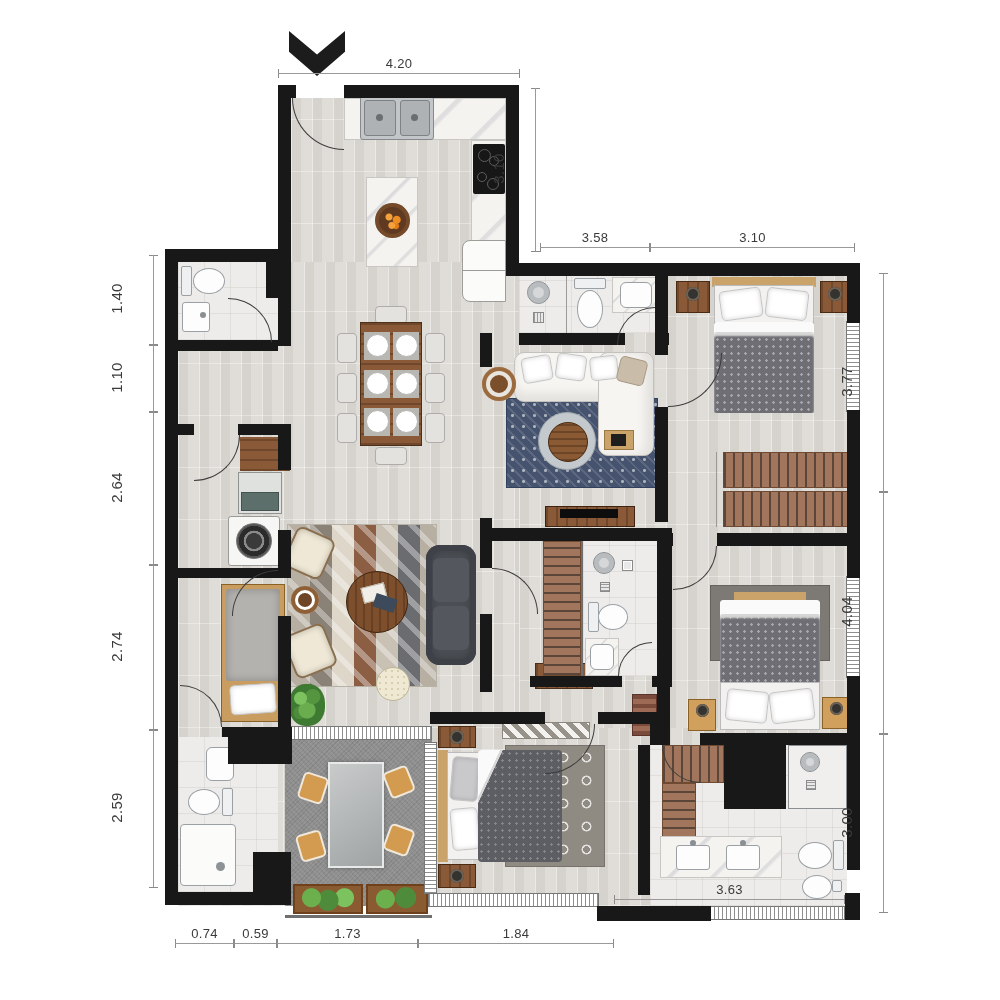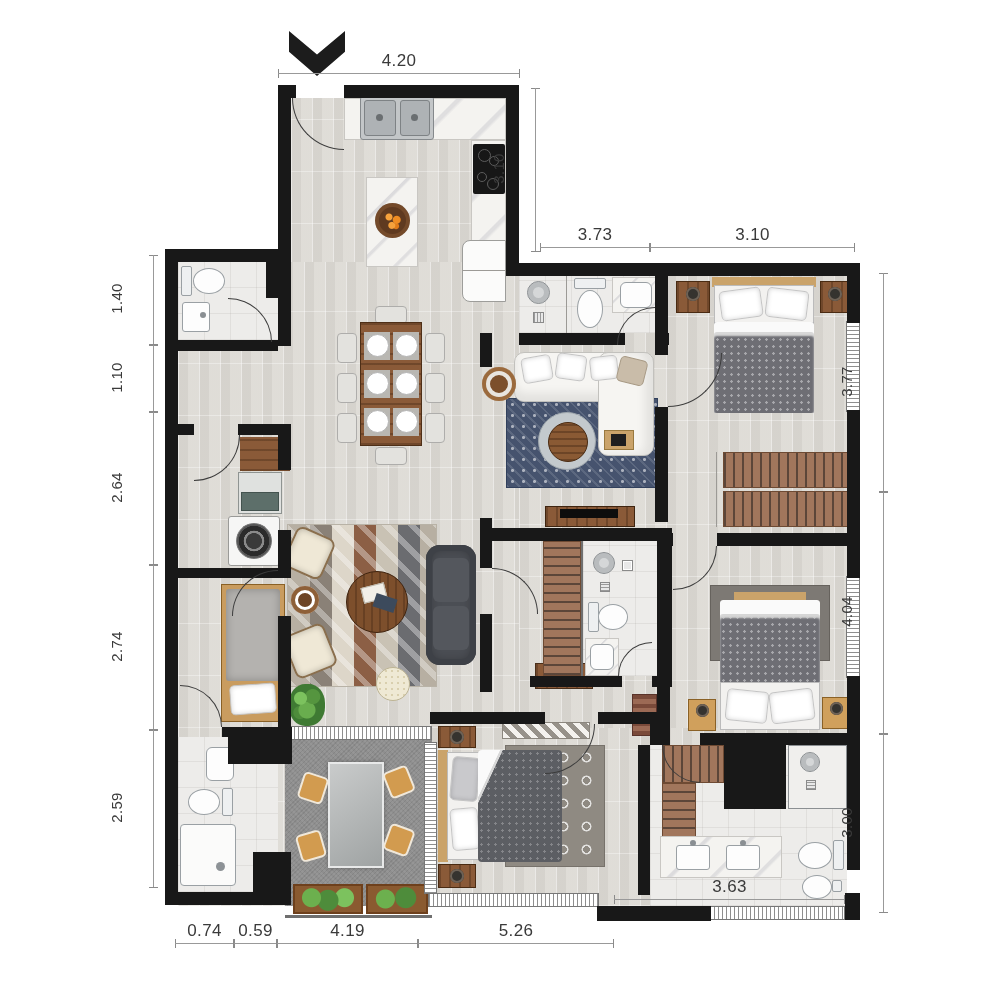--- a/index.html
+++ b/index.html
@@ -32,21 +32,21 @@
 .sink{position:absolute;background:#fdfdfd;border:1px solid #9aa0a4;border-radius:6px}
 .dot{position:absolute;border-radius:50%}
 .pillow{position:absolute;background:#fff;border:1px solid #c4c4c4;border-radius:5px;box-shadow:inset 0 0 5px rgba(0,0,0,.18)}
 .duvet-dots{background:radial-gradient(rgba(255,255,255,.4) 1px,transparent 1.5px) 0 0/7px 7px,#6e6e74}
 .chair{position:absolute;background:#e3e2de;border:1px solid #aeadab;border-radius:4px}
 .lamp{position:absolute;background:#35332f;border-radius:50%;box-shadow:inset 0 0 0 2px #6e6256}
 .dim-h{position:absolute;height:16px}
 .dim-h .ln{position:absolute;left:0;right:0;bottom:4px;height:1px;background:#999}
 .dim-h:before,.dim-h:after{content:"";position:absolute;bottom:0;width:1px;height:9px;background:#8a8a8a}
 .dim-h:before{left:0}.dim-h:after{right:0}
-.dim-h .lbl{position:absolute;left:50%;transform:translateX(-50%);bottom:7px;font-size:17px;color:#3a3a3a;letter-spacing:.3px;white-space:nowrap}
+.dim-h .lbl{position:absolute;left:50%;transform:translateX(-50%);bottom:7px;font-size:13px;color:#3a3a3a;letter-spacing:.3px;white-space:nowrap}
 .dim-v{position:absolute;width:16px}
 .dim-v .ln{position:absolute;top:0;bottom:0;right:4px;width:1px;background:#999}
 .dim-v:before,.dim-v:after{content:"";position:absolute;right:0;height:1px;width:9px;background:#8a8a8a}
 .dim-v:before{top:0}.dim-v:after{bottom:0}
 .dim-v .lbl{position:absolute;top:50%;right:6px;width:44px;text-align:center;margin-top:-10px;transform:rotate(-90deg) translateY(-14px);font-size:15px;color:#3a3a3a;letter-spacing:.3px;white-space:nowrap}
 .thinline{position:absolute;background:#9c9a96}
 </style>
 </head>
 <body>
 
@@ -310,21 +310,21 @@
   <div class="dim-h" style="left:278px;top:62px;width:242px">
     <span class="ln"></span>
       <span class="lbl">4.20</span>
   </div>
   <div class="dim-v" style="left:524px;top:88px;height:164px">
     <span class="ln"></span>
       <span class="lbl">3.10</span>
   </div>
   <div class="dim-h" style="left:540px;top:236px;width:110px">
     <span class="ln"></span>
-      <span class="lbl">3.73</span>
+      <span class="lbl">3.58</span>
   </div>
   <div class="dim-h" style="left:650px;top:236px;width:205px">
     <span class="ln"></span>
       <span class="lbl">3.10</span>
   </div>
 
   <div class="dim-v" style="left:142px;top:255px;height:90px">
     <span class="ln"></span>
       <span class="lbl">1.40</span>
   </div>
@@ -361,23 +361,23 @@
   <div class="dim-h" style="left:175px;top:932px;width:59px">
     <span class="ln"></span>
       <span class="lbl">0.74</span>
   </div>
   <div class="dim-h" style="left:234px;top:932px;width:43px">
     <span class="ln"></span>
       <span class="lbl">0.59</span>
   </div>
   <div class="dim-h" style="left:277px;top:932px;width:141px">
     <span class="ln"></span>
-      <span class="lbl">4.19</span>
+      <span class="lbl">1.73</span>
   </div>
   <div class="dim-h" style="left:418px;top:932px;width:196px">
     <span class="ln"></span>
-      <span class="lbl">5.26</span>
+      <span class="lbl">1.84</span>
   </div>
   <div class="dim-h" style="left:614px;top:888px;width:231px">
     <span class="ln"></span>
       <span class="lbl">3.63</span>
   </div>
 </div>
 
 </body></html>

